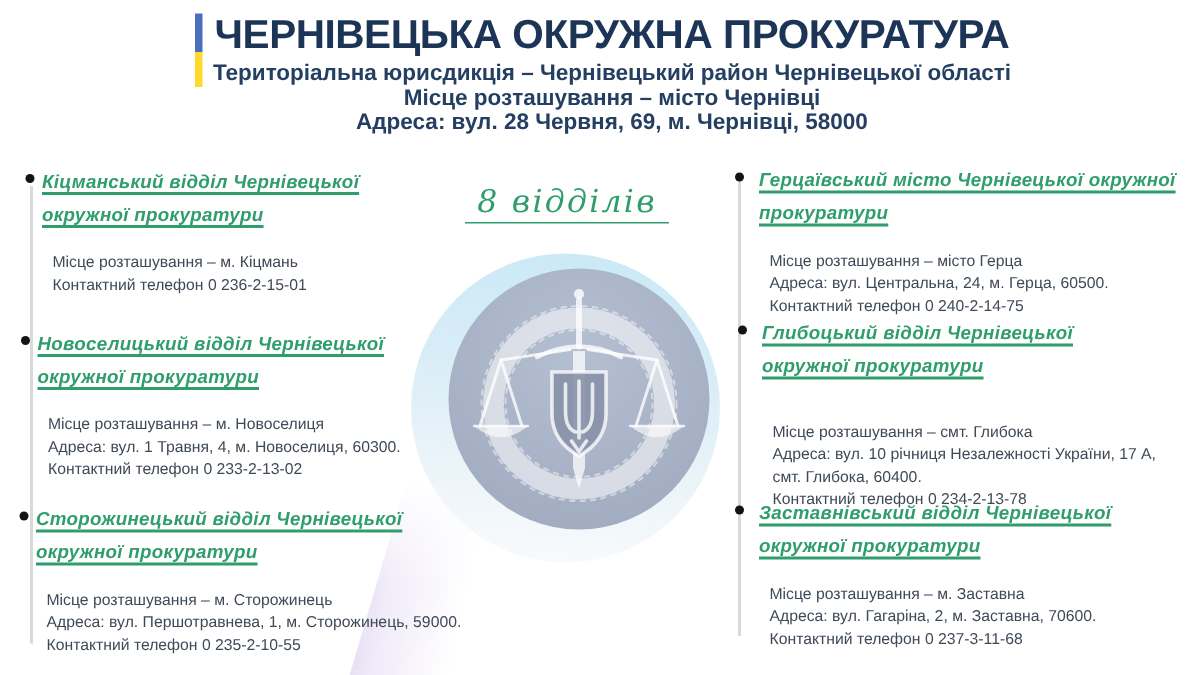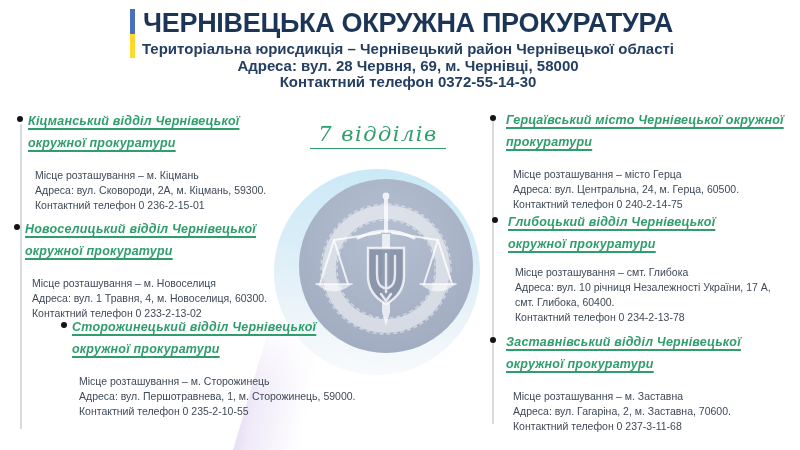--- a/index.html
+++ b/index.html
@@ -52,26 +52,26 @@
   .sec-left .bullet{left:-11px;}
   .sec-right .bullet{left:-16px;}
   .sec-title{
     font-size:12.5px;font-weight:bold;font-style:italic;letter-spacing:.2px;
     color:var(--section-green,#2f9e6c);line-height:22px;
     text-decoration:underline;text-decoration-thickness:1.5px;text-underline-offset:3px;
   }
   .sec-details{margin-top:14px;margin-left:7px;font-size:10.5px;color:var(--detail-gray,#3f4a57);line-height:15px;}
   .sec-l1{left:28px;top:110px;} .sec-l1 .sec-title{max-width:242px;}
   .sec-l2{left:25px;top:218px;} .sec-l2 .sec-title{max-width:255px;}
-  .sec-l3{left:24px;top:316px;margin-left:48px;} .sec-l3 .sec-title{max-width:258px;}
+  .sec-l3{left:24px;top:335px;} .sec-l3 .sec-title{max-width:258px;}
   .sec-r1{left:506px;top:109px;} .sec-r1 .sec-title{max-width:318px;}
   .sec-r2{left:508px;top:211px;} .sec-r2 .sec-title{max-width:252px;}
   .sec-r3{left:506px;top:331px;} .sec-r3 .sec-title{max-width:262px;}
   .sec-l1 .sec-details{}
-  .sec-r2 .sec-details{margin-top:10px;}
+  .sec-r2 .sec-details{margin-top:26px;}
 </style>
 </head>
 <body>
 
 <div class="lavender-wedge"></div>
 <div class="emblem-halo"></div>
 
 <div class="emblem-disc">
   <svg viewBox="0 0 174 174" width="174" height="174">
     <g fill="none" stroke="rgba(255,255,255,0.78)" stroke-width="2" stroke-linecap="round">
@@ -99,37 +99,36 @@
 
       <path d="M78,77 L78,95 Q78,107 85,109 M96,77 L96,95 Q96,107 89,109 M87,75 L87,113 M82,115 L87,122 L92,115" stroke-width="2.4"></path>
     </g>
   </svg>
 </div>
 
 <div class="flag-bar"></div>
 <div class="header">
   <div class="main-title">ЧЕРНІВЕЦЬКА ОКРУЖНА ПРОКУРАТУРА</div>
   <div class="sub-line">Територіальна юрисдикція – Чернівецький район Чернівецької області</div>
+  <div class="sub-line">Місце розташування – місто Чернівці</div>
   <div class="sub-line">Адреса: вул. 28 Червня, 69, м. Чернівці, 58000</div>
-  <div class="sub-line">Контактний телефон 0372-55-14-30</div>
 </div>
 
 <div class="units-badge">
-  <span>7 відділів</span>
+  <span>8 відділів</span>
 </div>
 
 <div class="vline vline-left"></div>
 <div class="vline vline-right"></div>
 
 <div class="sec sec-left sec-l1">
   <span class="bullet"></span>
   <div class="sec-title">Кіцманський відділ Чернівецької окружної прокуратури</div>
   <div class="sec-details">
     <div>Місце розташування – м. Кіцмань</div>
-    <div>Адреса: вул. Сковороди, 2А, м. Кіцмань, 59300.</div>
     <div>Контактний телефон 0 236-2-15-01</div>
   </div>
 </div>
 
 <div class="sec sec-left sec-l2">
   <span class="bullet"></span>
   <div class="sec-title">Новоселицький відділ Чернівецької окружної прокуратури</div>
   <div class="sec-details">
     <div>Місце розташування – м. Новоселиця</div>
     <div>Адреса: вул. 1 Травня, 4, м. Новоселиця, 60300.</div>

